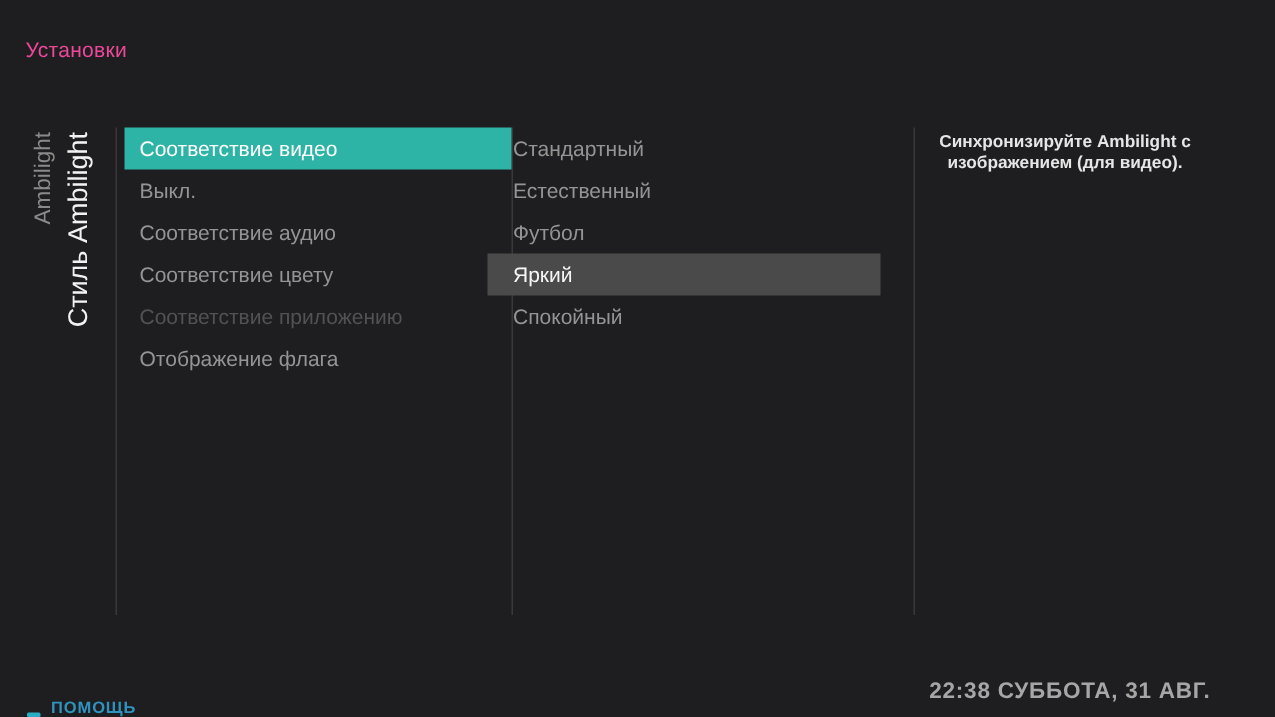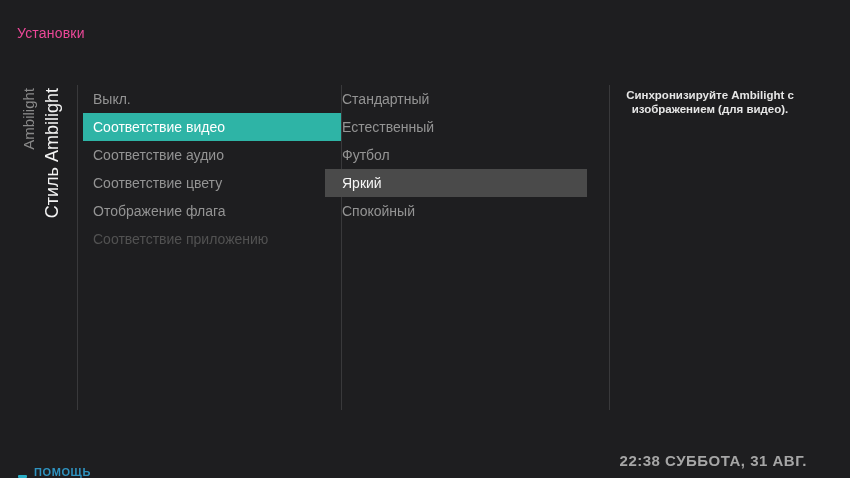--- a/index.html
+++ b/index.html
@@ -87,37 +87,37 @@
 <div class="page-title">Установки</div>
 
 <div class="divider" id="divider-1"></div>
 <div class="divider" id="divider-2"></div>
 <div class="divider" id="divider-3"></div>
 
 <div class="vlabel" id="sidebar-category">Ambilight</div>
 <div class="vlabel" id="sidebar-current">Стиль Ambilight</div>
 
 <div class="menu" id="style-menu">
+    <div class="menu-item selected">
+      <span>Соответствие видео</span>
+    </div>
     <div class="menu-item">
       <span>Выкл.</span>
-    </div>
-    <div class="menu-item selected">
-      <span>Соответствие видео</span>
     </div>
     <div class="menu-item">
       <span>Соответствие аудио</span>
     </div>
     <div class="menu-item">
       <span>Соответствие цвету</span>
     </div>
+    <div class="menu-item disabled">
+      <span>Соответствие приложению</span>
+    </div>
     <div class="menu-item">
       <span>Отображение флага</span>
-    </div>
-    <div class="menu-item disabled">
-      <span>Соответствие приложению</span>
     </div>
   </div>
 
 <div class="menu" id="options-menu">
     <div class="menu-item">
       <span>Стандартный</span>
     </div>
     <div class="menu-item">
       <span>Естественный</span>
     </div>

